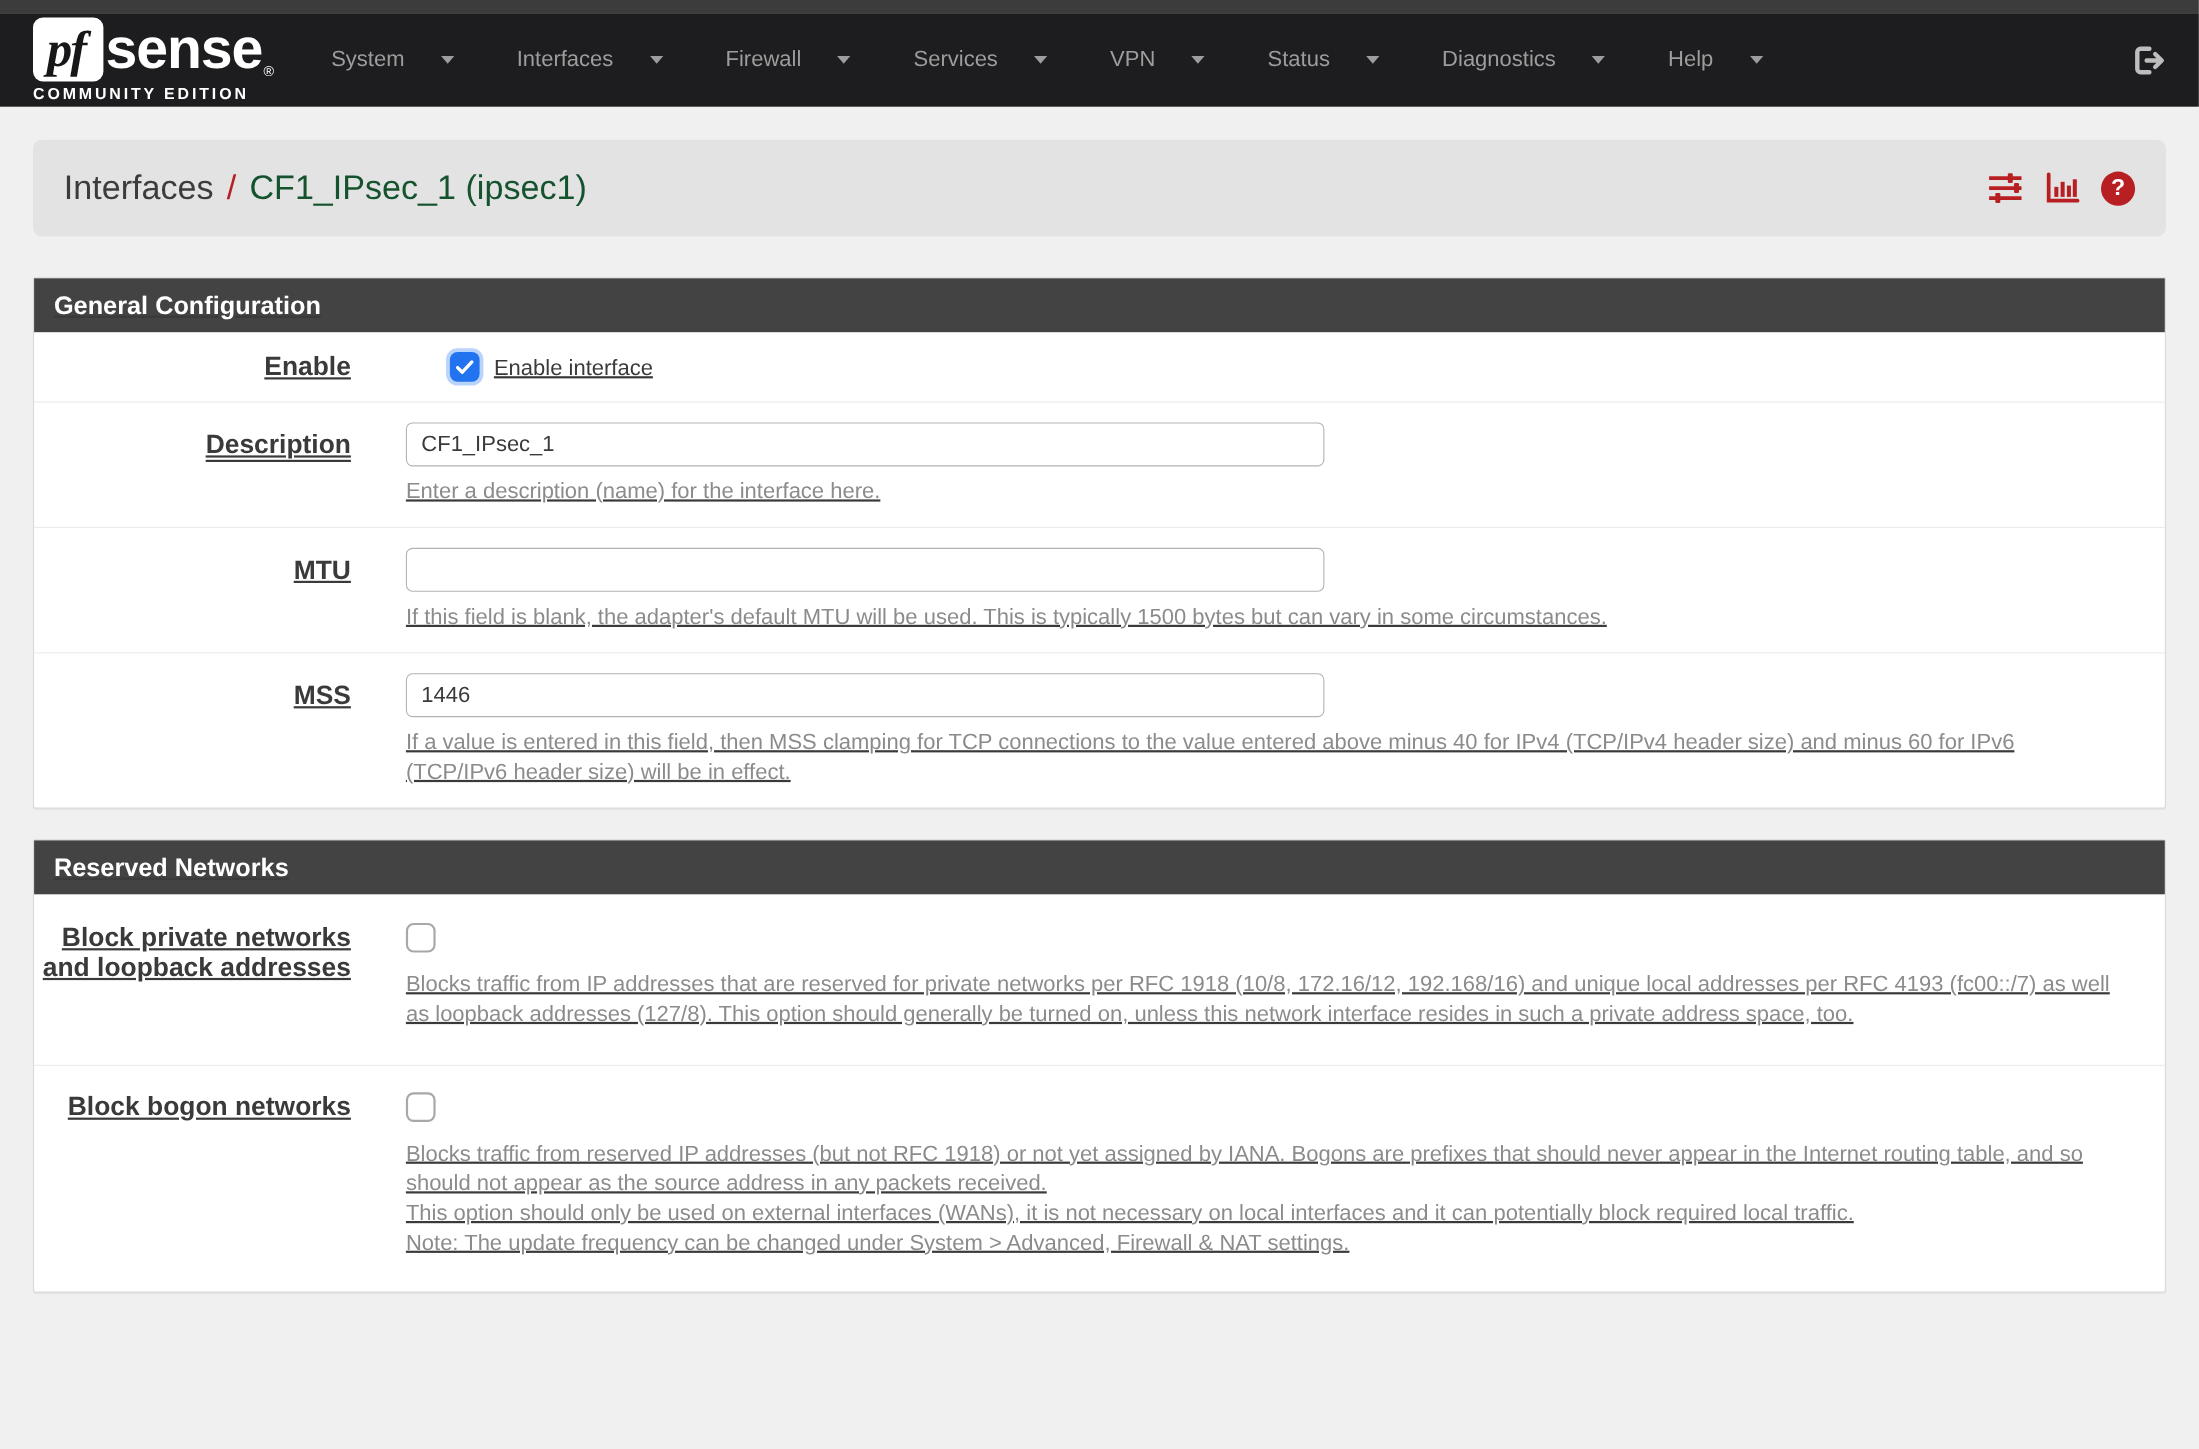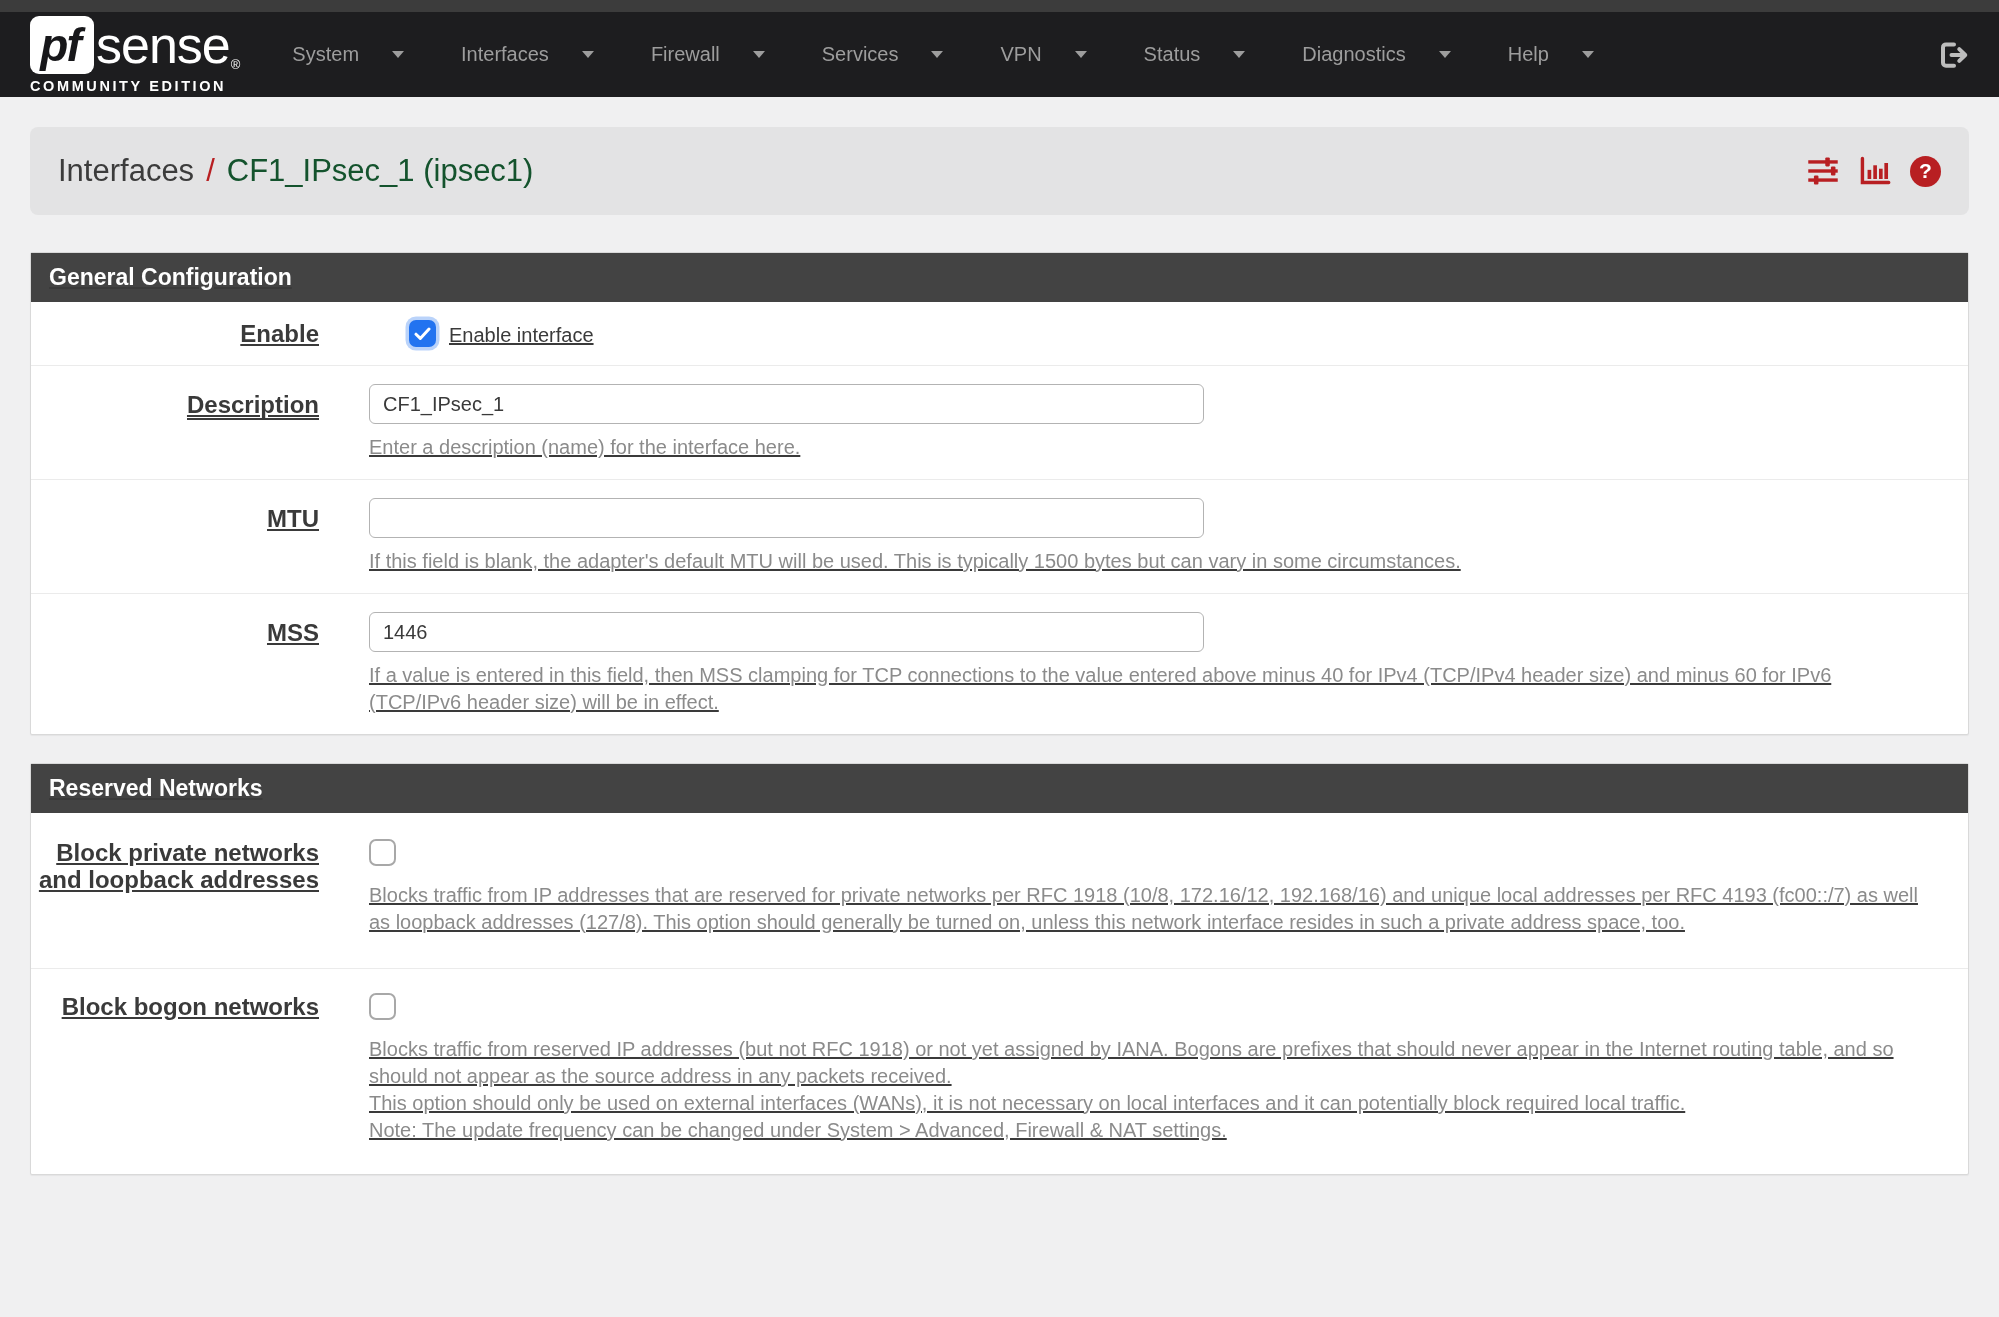--- a/index.html
+++ b/index.html
@@ -17,24 +17,24 @@
     display:flex; align-items:center;
     padding:0 30px;
   }
   .logo { display:flex; flex-direction:column; cursor:pointer; margin-right:52px; }
   .logo-row { display:flex; align-items:center; }
   .pf-box {
     background:#fff; border-radius:9px;
     width:64px; height:58px;
     display:flex; align-items:center; justify-content:center;
     font-style:italic; font-weight:bold; font-size:46px; color:#17171a;
-    letter-spacing:-2px; padding-right:4px;
+    letter-spacing:-2px; padding-right:4px;font-family:Liberation Serif, serif;
   }
   .sense-text {
-    color:#fff; font-weight:normal; font-size:52px; letter-spacing:-1px;
+    color:#fff; font-weight:bold; font-size:52px; letter-spacing:-1px;
     margin-left:2px; line-height:1;
   }
   .reg-mark { color:#fff; font-size:13px; align-self:flex-end; margin:0 0 2px 1px; }
   .logo-sub {
     color:#fff; font-weight:bold; font-size:14.5px; letter-spacing:2.6px;
     margin-top:4px; white-space:nowrap;
   }
   .nav-menu { display:flex; align-items:center; gap:57px; }
   .nav-item {
     color:#9d9d9d; font-size:20px; display:flex; align-items:center;

